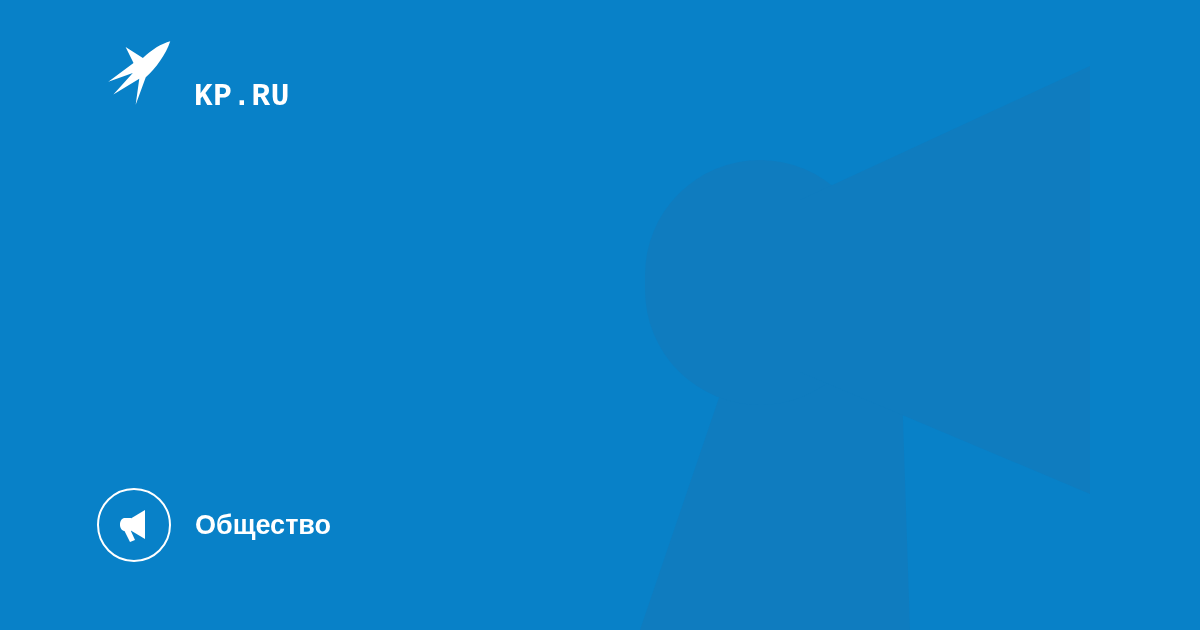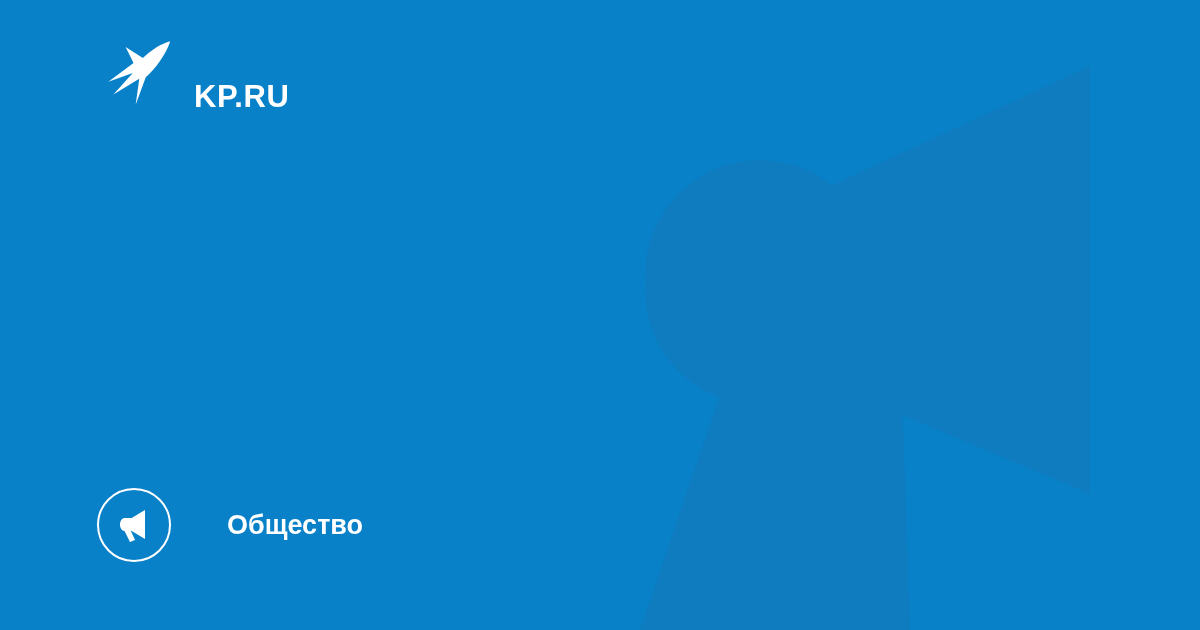--- a/index.html
+++ b/index.html
@@ -45,21 +45,21 @@
     width: 72px;
     height: 72px;
     display: block;
   }
   .brand-name {
     color: #ffffff;
     font-size: 31px;
     font-weight: bold;
     letter-spacing: 0.6px;
     line-height: 1;
-    font-family: Liberation Sans, sans-serif;
+    font-family: Liberation Mono, monospace;
     white-space: nowrap;
     margin-top: 47px;
   }
 
   
   .headline {
     position: absolute;
     left: 88px;
     top: 192px;
     width: 900px;
@@ -100,21 +100,20 @@
   .category-circle svg {
     display: block;
   }
   .category-label {
     color: #ffffff;
     font-size: 27px;
     font-weight: bold;
     line-height: 1;
     white-space: nowrap;
     font-family: "Liberation Sans", "DejaVu Sans", sans-serif;
-    margin-left: 32px;
   }
 </style>
 </head>
 <body>
 
 <div class="card">
 
   <svg class="watermark" viewBox="0 0 1200 630" preserveAspectRatio="none" aria-hidden="true">
     <g fill="#0f7cbf">
 

